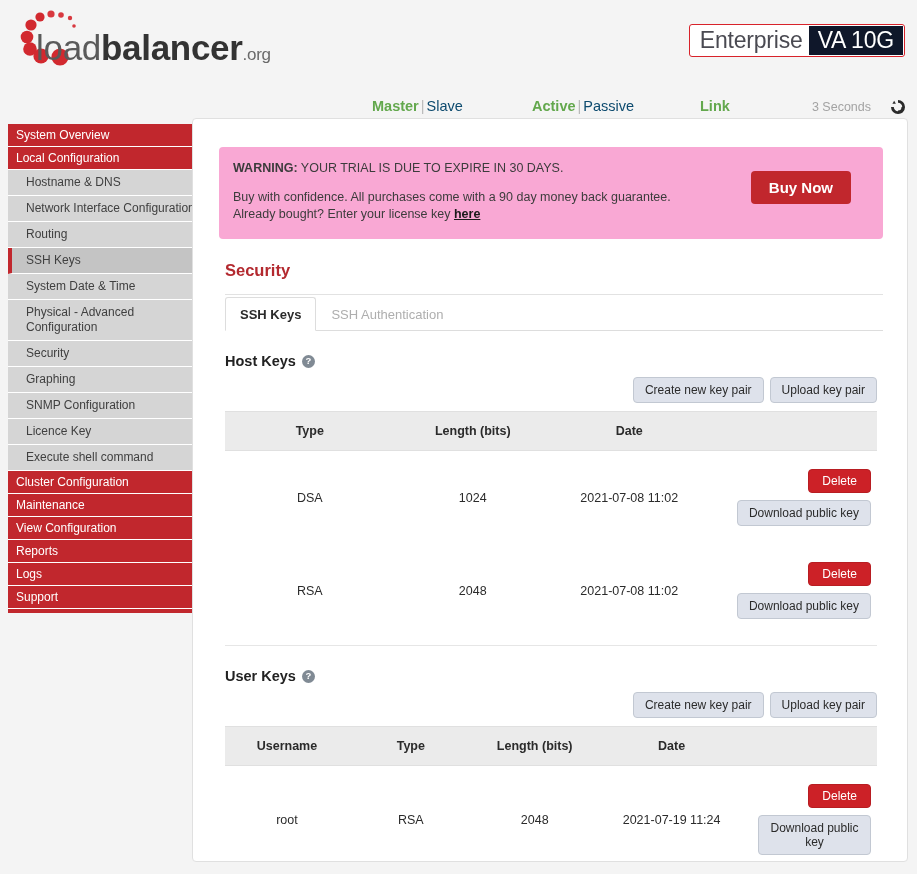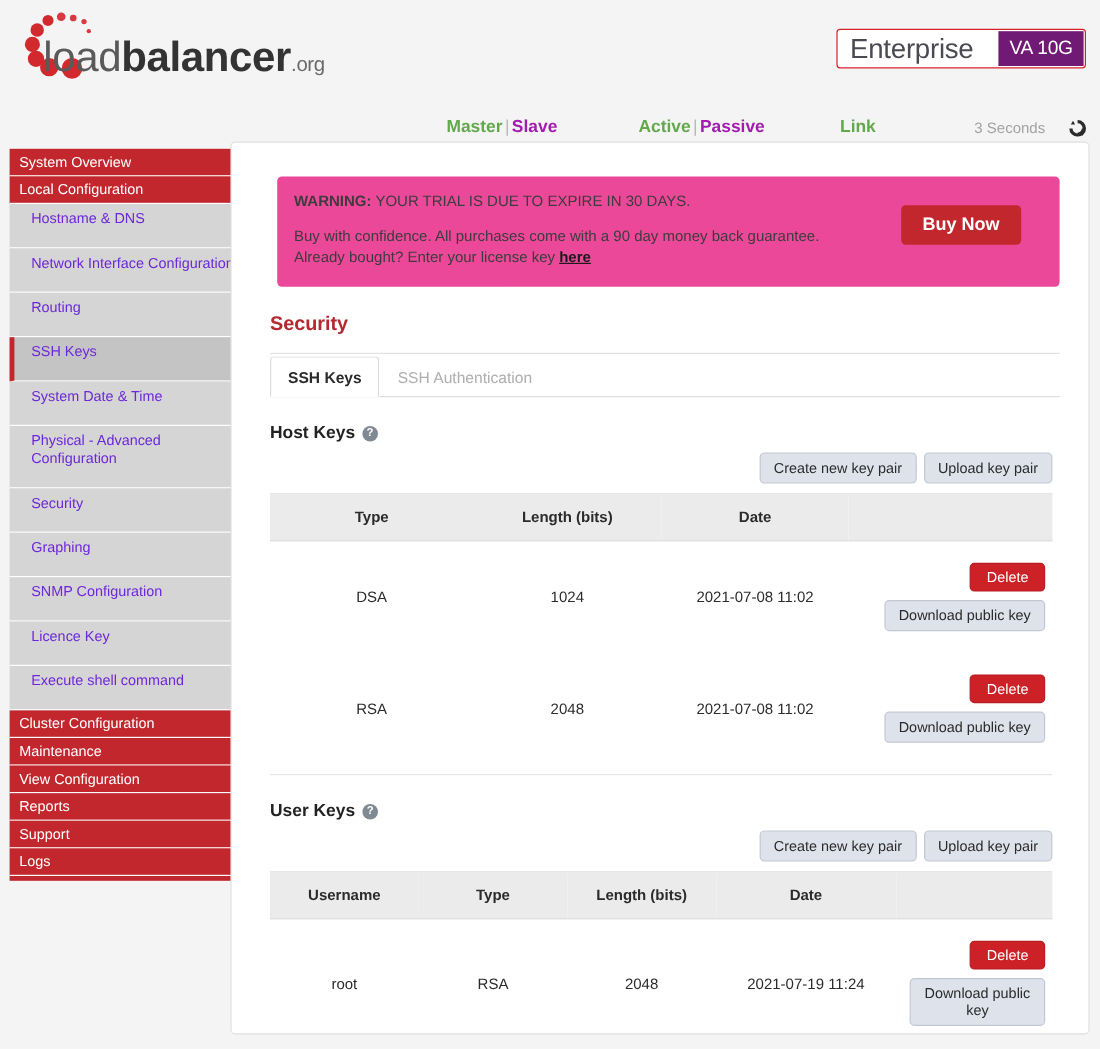--- a/index.html
+++ b/index.html
@@ -25,76 +25,75 @@
   #logo-text .light { font-weight: normal; color: #5a5a5a; }
   #logo-text .org { font-size: 17px; color: #6a6a6a; }
 
   #edition-badge {
     position: absolute; right: 12px; top: 24px;
     border: 1px solid #d8222a; background: #fff;
     border-radius: 3px; padding: 1px;
     display: flex; align-items: stretch; height: 33px;
   }
   #edition-badge .ed-name {
-    font-size: 23px; color: #4a4a52; padding: 0 21px 0 9px;
+    font-size: 23px; color: #4a4a52; padding: 0 6px 0 9px;
     display: flex; align-items: center; letter-spacing: -0.2px;
   }
   #edition-badge .ed-model {
-    font-size: 16px; color: #fff; background: #701a75;
+    font-size: 23px; color: #fff; background: #0f172a;
     padding: 0 9px; display: flex; align-items: center; letter-spacing: -0.2px;
   }
 
   #statusbar { position: absolute; left: 0; top: 92px; width: 100%; height: 32px; }
   .status-group { position: absolute; font-size: 14.5px; white-space: nowrap; }
   .status-group .on { color: #63a84d; font-weight: bold; }
   .status-group .sep { color: #b9b9b9; font-weight: normal; padding: 0 2px; }
-  .status-group .off { color: #a21caf; font-weight: bold; }
+  .status-group .off { color: #0c4a6e; font-weight: normal; }
   #status-master { left: 372px; top: 6px; }
   #status-active { left: 532px; top: 6px; }
   #status-link   { left: 700px; top: 6px; }
   #refresh-area {
     position: absolute; right: 12px; top: 8px;
     display: flex; align-items: center; gap: 20px;
   }
   #refresh-interval { font-size: 12.5px; color: #a3a3a3; }
   #refresh-icon { width: 14px; height: 14px; display: block; }
 
   
   #sidebar { position: absolute; left: 8px; top: 124px; width: 188px; }
   .nav-top {
     background: #c1272d; color: #fff; font-size: 12px;
     padding: 4px 0 4px 8px; border-bottom: 1px solid #fff;
     line-height: 14px;
   }
   .nav-sub {
-    background: #d5d5d5; color: #6d28d9; font-size: 12px;
-    padding: 5px 0 16px 18px; border-bottom: 1px solid #fff;
+    background: #d5d5d5; color: #404040; font-size: 12px;
+    padding: 5px 0 5px 18px; border-bottom: 1px solid #fff;
     line-height: 15px;
   }
   .nav-sub.active {
     background: #c4c4c4; border-left: 4px solid #c1272d;
     padding-left: 14px; font-weight: normal;
   }
   #sidebar-bottom-bar { height: 4px; background: #c1272d; }
 
   
   #main {
     position: absolute; left: 192px; top: 118px;
     width: 716px; height: 744px;
     background: #fff; border: 1px solid #e0e0e0;
     border-radius: 4px;
   }
   #main-inner { padding: 28px 24px 0 26px; }
 
   
   #warning-banner {
-    background: #ec4899; border-radius: 4px;
+    background: #f9a8d4; border-radius: 4px;
     padding: 14px 16px 16px 14px; position: relative;
     min-height: 76px;
-    margin-left: 12px;
   }
   #warning-banner .warn-line1 { font-size: 12.5px; color: #3c3c3c; margin-bottom: 14px; }
   #warning-banner .warn-label { font-weight: bold; }
   #warning-banner .warn-line2,
   #warning-banner .warn-line3 { font-size: 12.5px; color: #3c3c3c; line-height: 17px; }
   #warning-banner .warn-link { color: #1a1a1a; font-weight: bold; text-decoration: underline; }
   #buy-now-button {
     position: absolute; right: 32px; top: 24px;
     background: #c1272d; color: #fff; font-size: 15px; font-weight: bold;
     border: none; border-radius: 4px; padding: 8px 18px; cursor: pointer;
@@ -227,22 +226,22 @@
     <div class="nav-sub">Physical - Advanced Configuration</div>
     <div class="nav-sub">Security</div>
     <div class="nav-sub">Graphing</div>
     <div class="nav-sub">SNMP Configuration</div>
     <div class="nav-sub">Licence Key</div>
     <div class="nav-sub">Execute shell command</div>
     <div class="nav-top">Cluster Configuration</div>
     <div class="nav-top">Maintenance</div>
     <div class="nav-top">View Configuration</div>
     <div class="nav-top">Reports</div>
+    <div class="nav-top">Logs</div>
     <div class="nav-top">Support</div>
-    <div class="nav-top">Logs</div>
     <div id="sidebar-bottom-bar"></div>
   </div>
 
 <div id="main">
   <div id="main-inner">
 
     <div id="warning-banner">
       <div class="warn-line1">
         <span class="warn-label">WARNING:</span><span> YOUR TRIAL IS DUE TO EXPIRE IN 30 DAYS.</span>
       </div>

